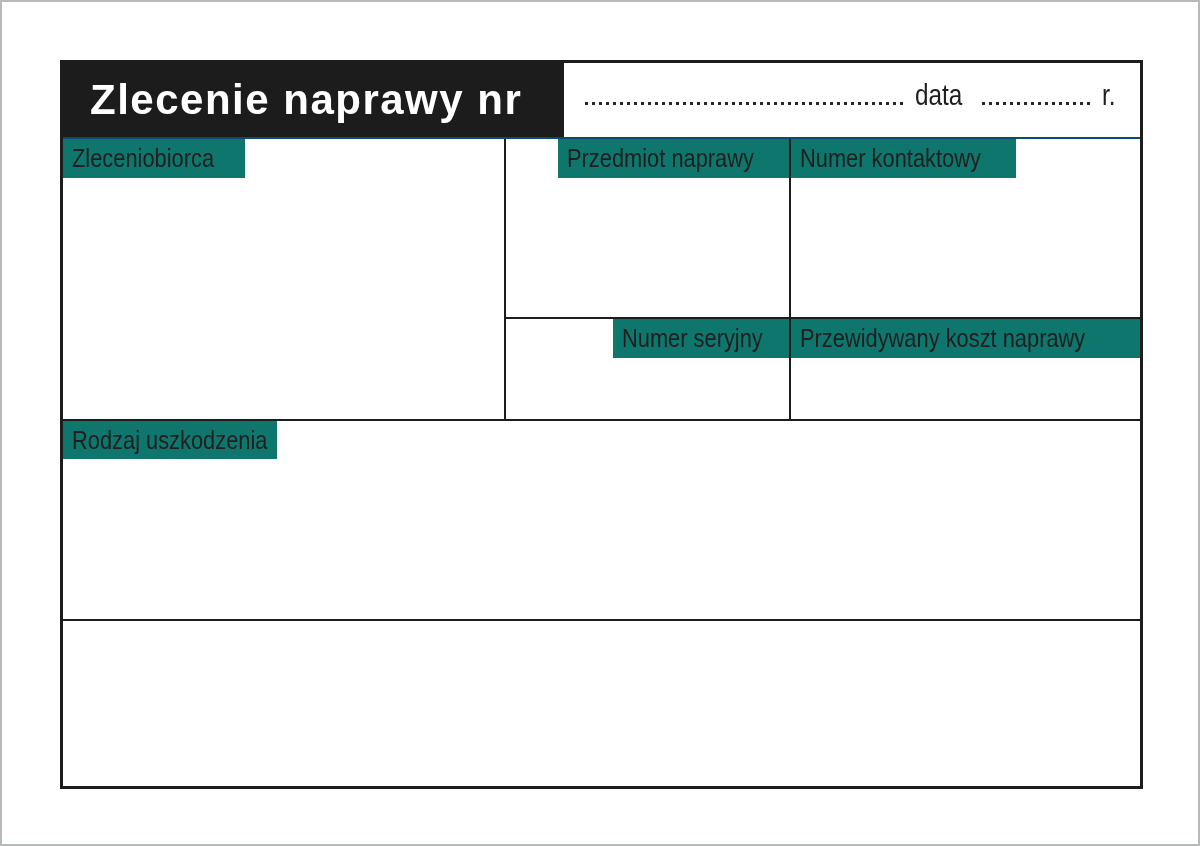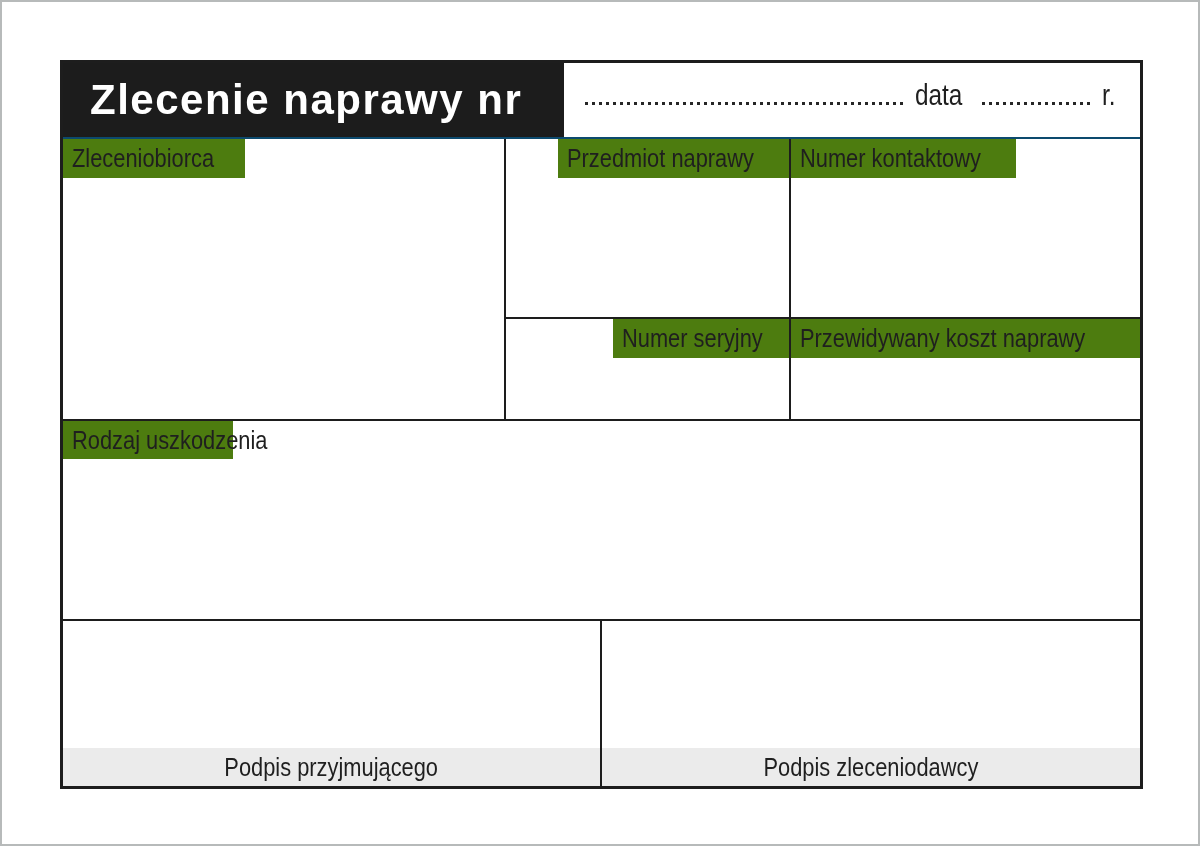--- a/index.html
+++ b/index.html
@@ -87,30 +87,30 @@
     flex-direction: column;
   }
   .rightGrid { flex: 1; display: flex; flex-direction: column; }
   .rB1 { height: 180px; border-bottom: 2px solid #1d1d1d; display: flex; }
   .rB2 { flex: 1; display: flex; }
   .colL { width: 285px; border-right: 2px solid #1d1d1d; display: flex; flex-direction: column; align-items: flex-end; }
   .colR { flex: 1; display: flex; flex-direction: row; }
 
   .band {
     height: 39px;
-    background: #4d7c0f;
+    background: #0f766e;
     display: flex;
     align-items: center;
     padding-left: 9px;
     font-size: 26px;
     color: #1f1f1f;
     flex: 0 0 auto;
   }
   .band.part { width: 182px; }
-  .band.part2 { width: 170px; height: 38px; }
+  .band.part2 { width: 214px; height: 38px; }
   .fill { flex: 1; }
 
   
   .rowC {
     height: 200px;
     border-bottom: 2px solid #1d1d1d;
     display: flex;
     flex-direction: column;
   }
 
@@ -185,29 +185,15 @@
       </div>
     </div>
 
     <div class="rowC">
       <div class="band part2">
           <span class="cond">Rodzaj uszkodzenia</span>
         </div>
       <div class="fill"></div>
     </div>
 
-    <div class="rowD">
-      <div class="sigCell sigL">
-        <div class="fill"></div>
-        <div class="sigBand">
-            <span class="cond center">Podpis przyjmującego</span>
-          </div>
-      </div>
-      <div class="sigCell sigR">
-        <div class="fill"></div>
-        <div class="sigBand">
-            <span class="cond center">Podpis zleceniodawcy</span>
-          </div>
-      </div>
-    </div>
 
   </div>
 </div>
 
 </body></html>

